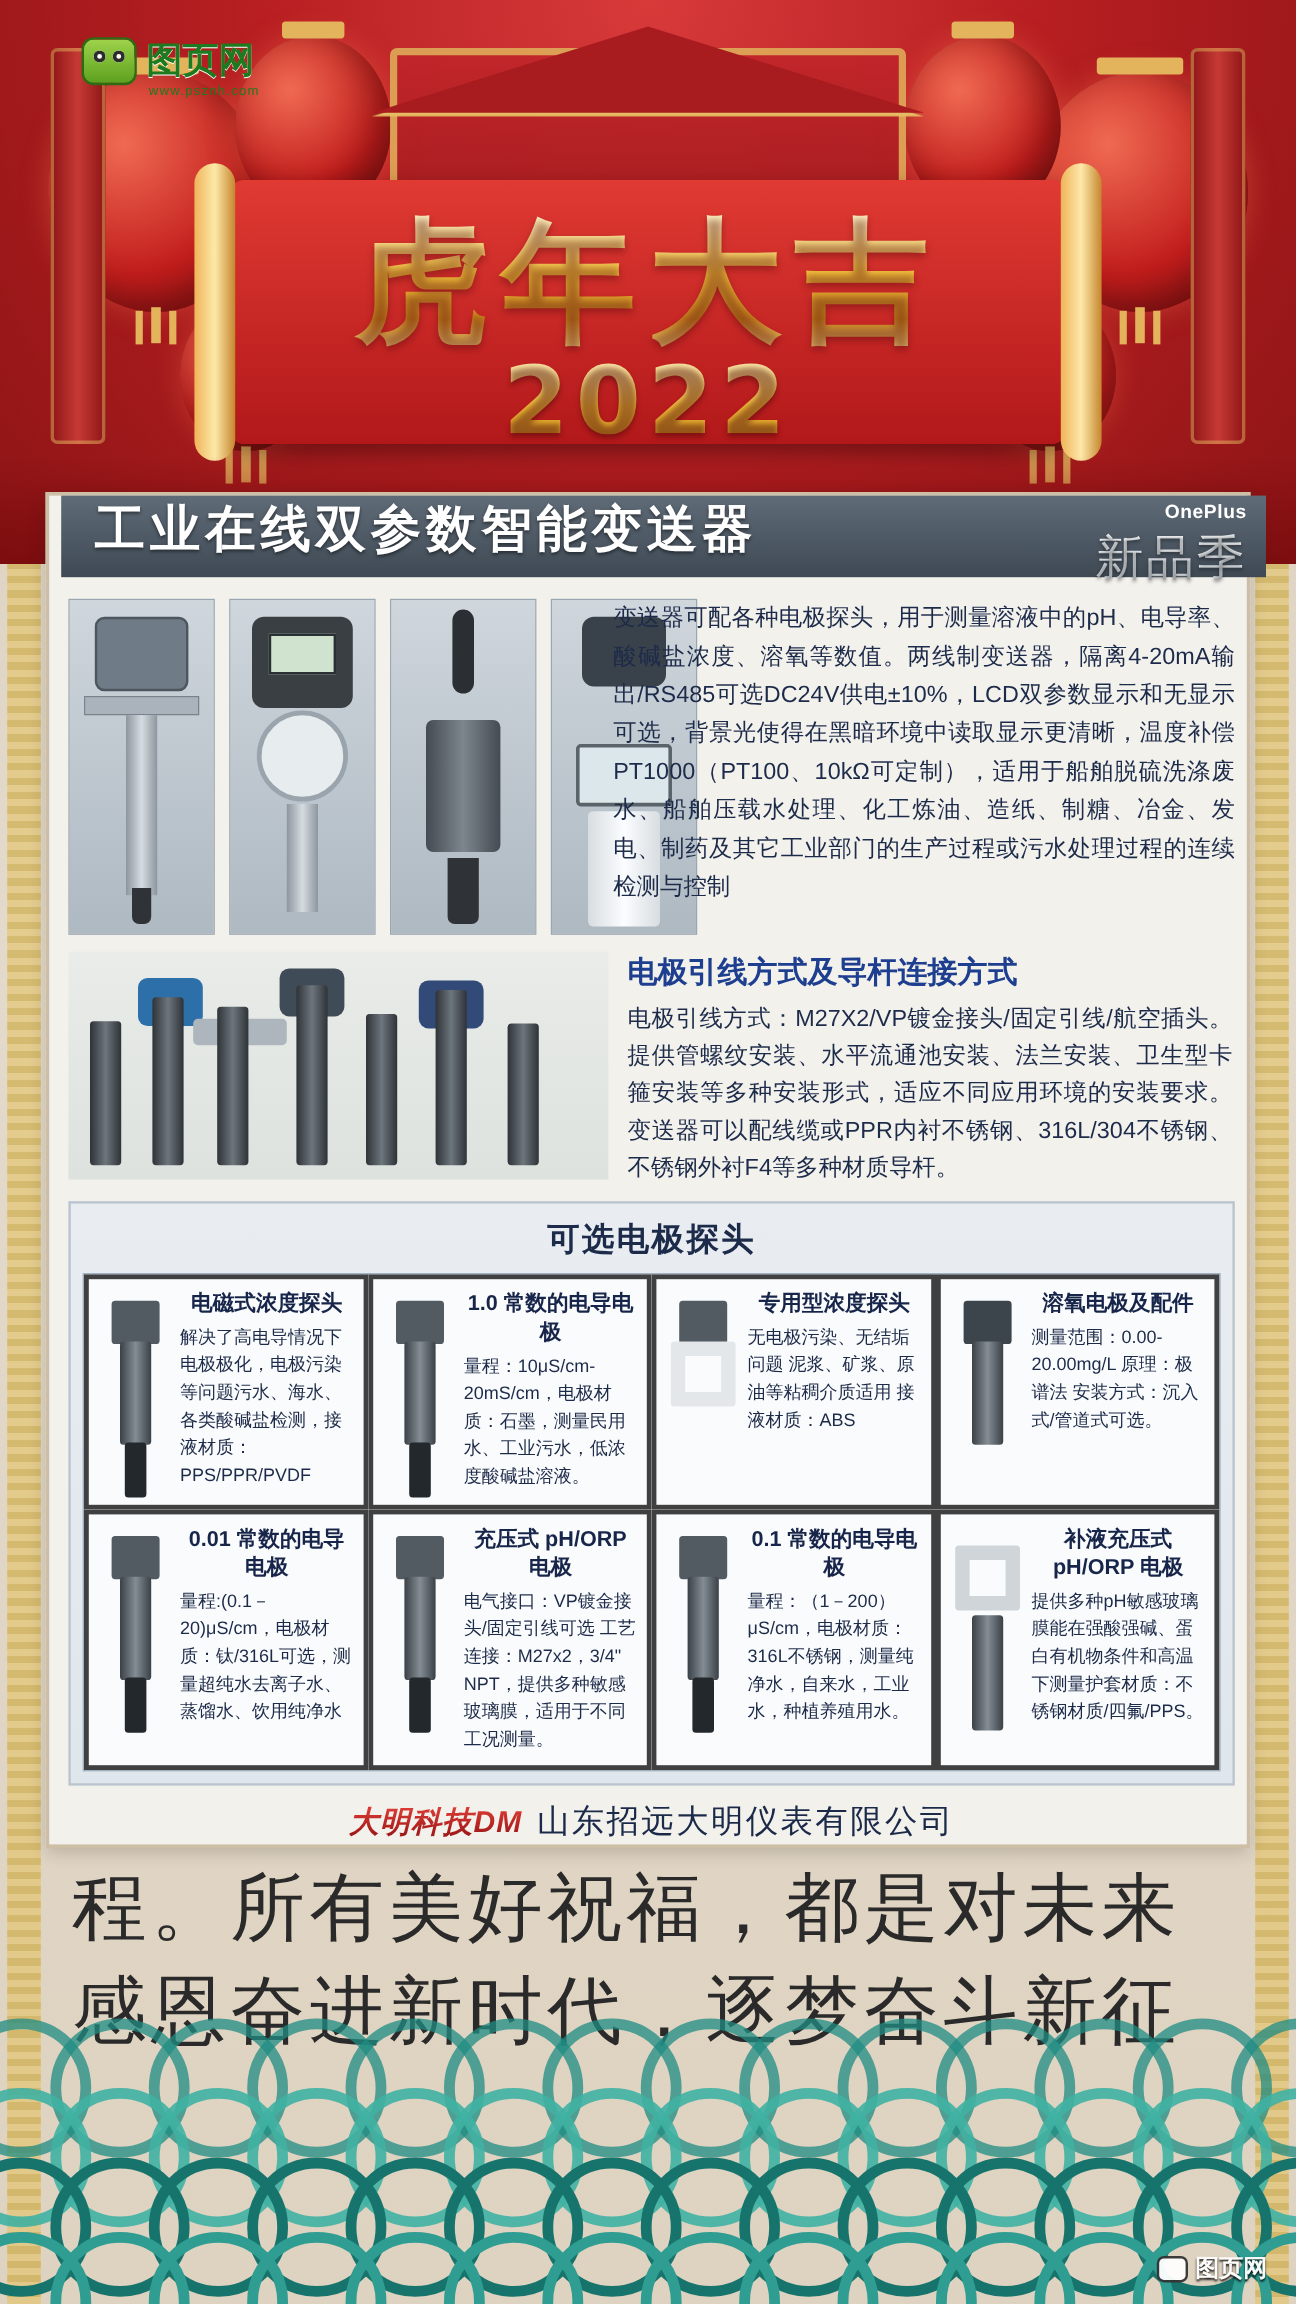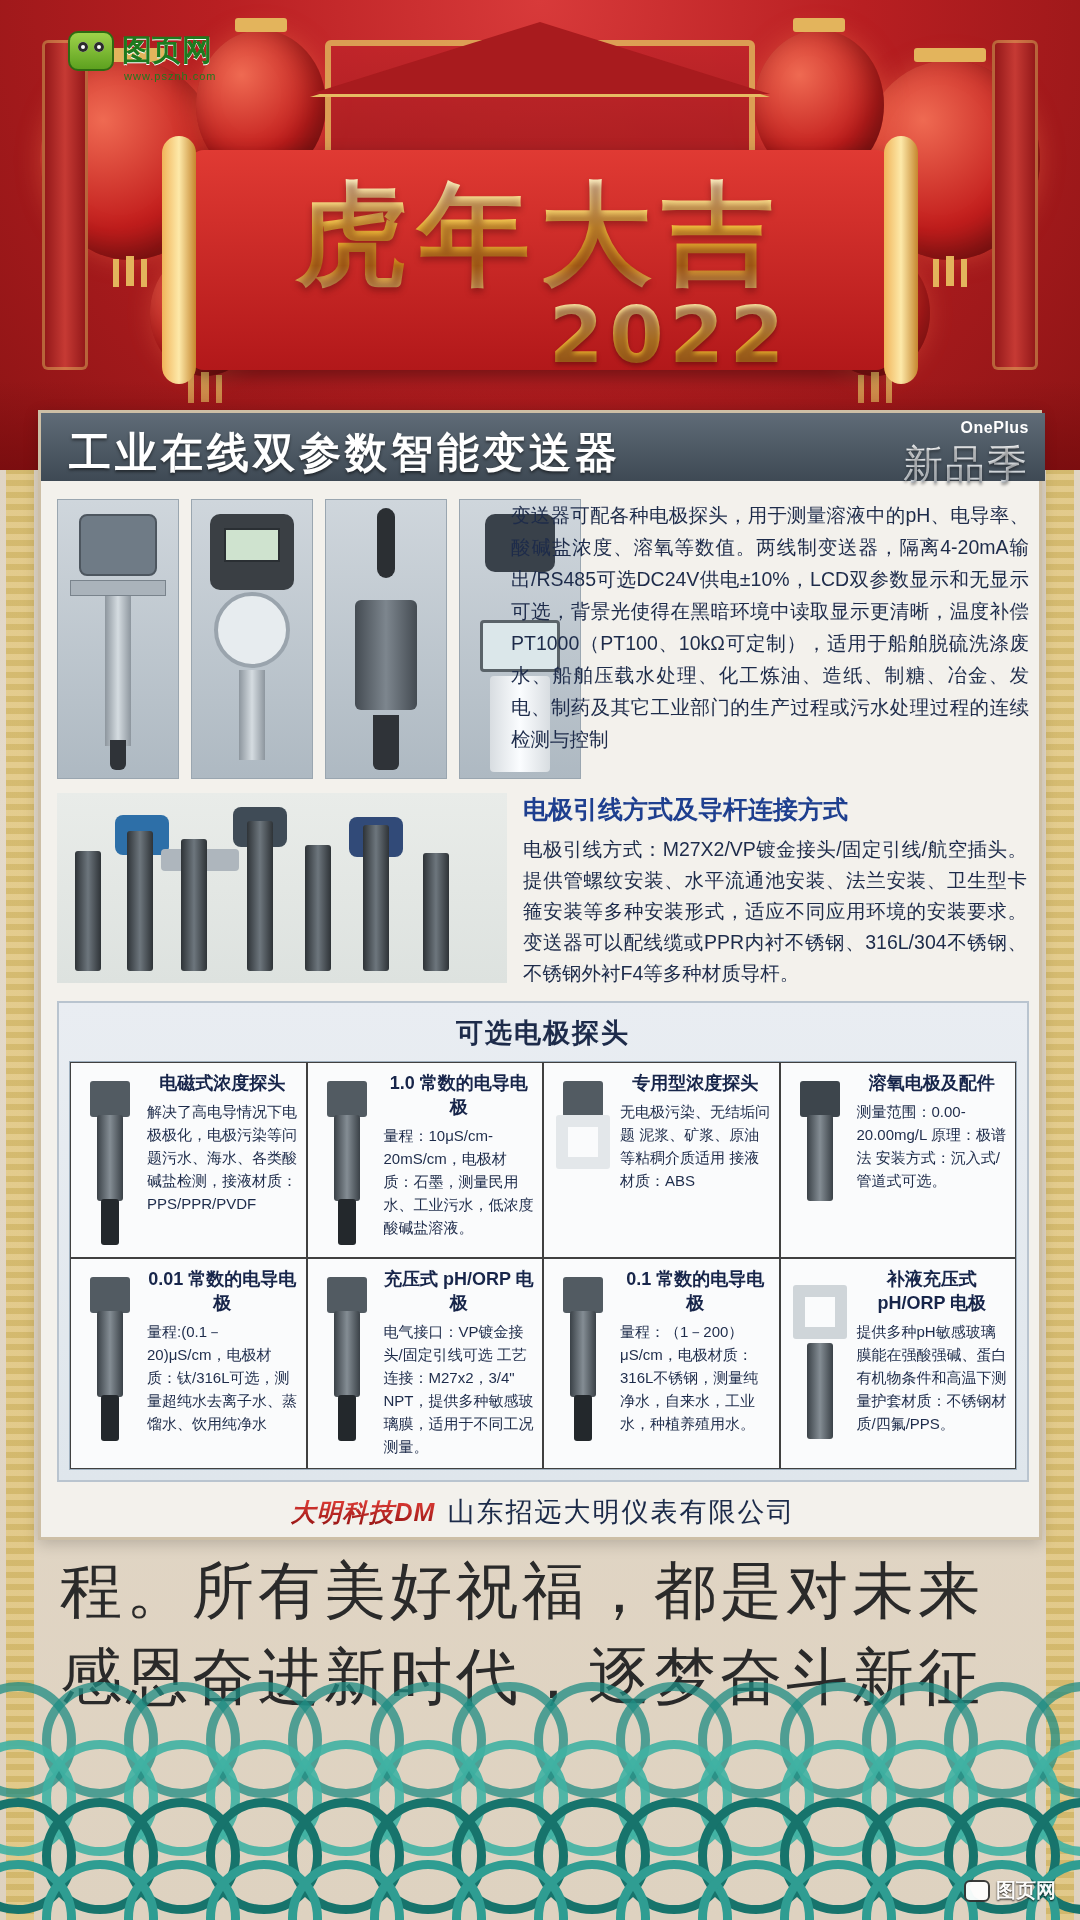--- a/index.html
+++ b/index.html
@@ -94,21 +94,21 @@
     position:absolute; left:50%; transform:translateX(-50%);
     top: 160px; width: 680px; text-align:center;
     font-size: 112px; font-weight: bold; letter-spacing: 10px;
     background: linear-gradient(#fff6d0 10%, #f5c13c 45%, #c9821c 70%, #fde9a0 95%);
     -webkit-background-clip: text; background-clip: text; color: transparent;
     text-shadow: 0 4px 6px rgba(80,10,10,.4);
     font-family: "DejaVu Sans", sans-serif;
   }
   .year {
     position:absolute; left:50%; transform:translateX(-50%);
-    top: 290px; width: 500px; text-align:right;
+    top: 290px; width: 500px; text-align:center;
     font-size: 78px; font-weight:bold; letter-spacing: 6px;
     background: linear-gradient(#fff5cf, #f2bb36 55%, #b97413);
     -webkit-background-clip:text; background-clip:text; color:transparent;
     text-shadow: 0 3px 4px rgba(70,8,8,.45);
     font-family: "DejaVu Sans", sans-serif;
   }
 
   
   .logo {
     position:absolute; left: 68px; top: 30px;
@@ -128,23 +128,23 @@
   .logo-sub { position:absolute; left:56px; top:40px; font-size:11px; color:#1e7a1e; letter-spacing:1px;}
 
   
   .card {
     position:absolute; left: 38px; top: 410px; width: 1004px; height: 1130px;
     background: #f3f1ec;
     border: 3px solid #cdbfa6;
     box-shadow: 0 4px 14px rgba(0,0,0,.18);
   }
   .title-bar {
-    position:absolute; left:0; top:0; width: 1004px; height: 68px;
+    position:absolute; left:10px; top:0; width: 1004px; height: 68px;
     background: linear-gradient(#5f6b77, #3e4954);
-    display:flex; align-items:flex-end;
+    display:flex; align-items:flex-start;
   }
   .title-bar h1 {
     color:#fff; font-size: 42px; letter-spacing: 4px; font-weight:bold;
     margin-left: 28px; text-shadow: 0 2px 3px rgba(0,0,0,.5);
   }
   .newseason {
     position:absolute; right: 16px; top: 6px; text-align:right;
   }
   .newseason .en { color:#fff; font-size:16px; font-weight:bold; letter-spacing:.5px;}
   .newseason .cn {
@@ -212,21 +212,21 @@
     margin-top: 12px; border: 2px solid #b9c4cf; background: linear-gradient(#e9edf2,#dfe6ec);
     padding: 8px 10px 10px;
   }
   .probe-section h2 {
     text-align:center; font-size: 27px; color:#1d2b4a; font-weight:bold;
     letter-spacing: 2px; margin: 4px 0 10px;
   }
   .grid { display: grid; grid-template-columns: repeat(4, 1fr); gap: 0; border: 1px solid #9fb0bf; background:#9fb0bf; }
   .cell {
     background: #fafbfc; padding: 8px 8px 10px; display:flex; gap: 6px;
-    border: 1px solid #404040; min-height: 196px;
+    border: 4px solid #404040; min-height: 196px;
   }
   .cell .thumb { width: 62px; flex: 0 0 62px; position:relative; }
   .cell .thumb .s {
     position:absolute; left:50%; transform: translateX(-50%);
     background: linear-gradient(90deg,#3a4147,#848d94,#3a4147); border-radius: 3px;
   }
   .t-top { top: 10px; width: 40px; height: 36px; background:#525b62 !important; border-radius:6px;}
   .t-mid { top: 44px; width: 26px; height: 86px;}
   .t-bot { top: 128px; width: 18px; height: 46px; background:#23282c !important;}
   .ring { top: 44px; width: 54px; height: 54px; border-radius:50%; border: 12px solid #e3e7ea; background: transparent !important;}

